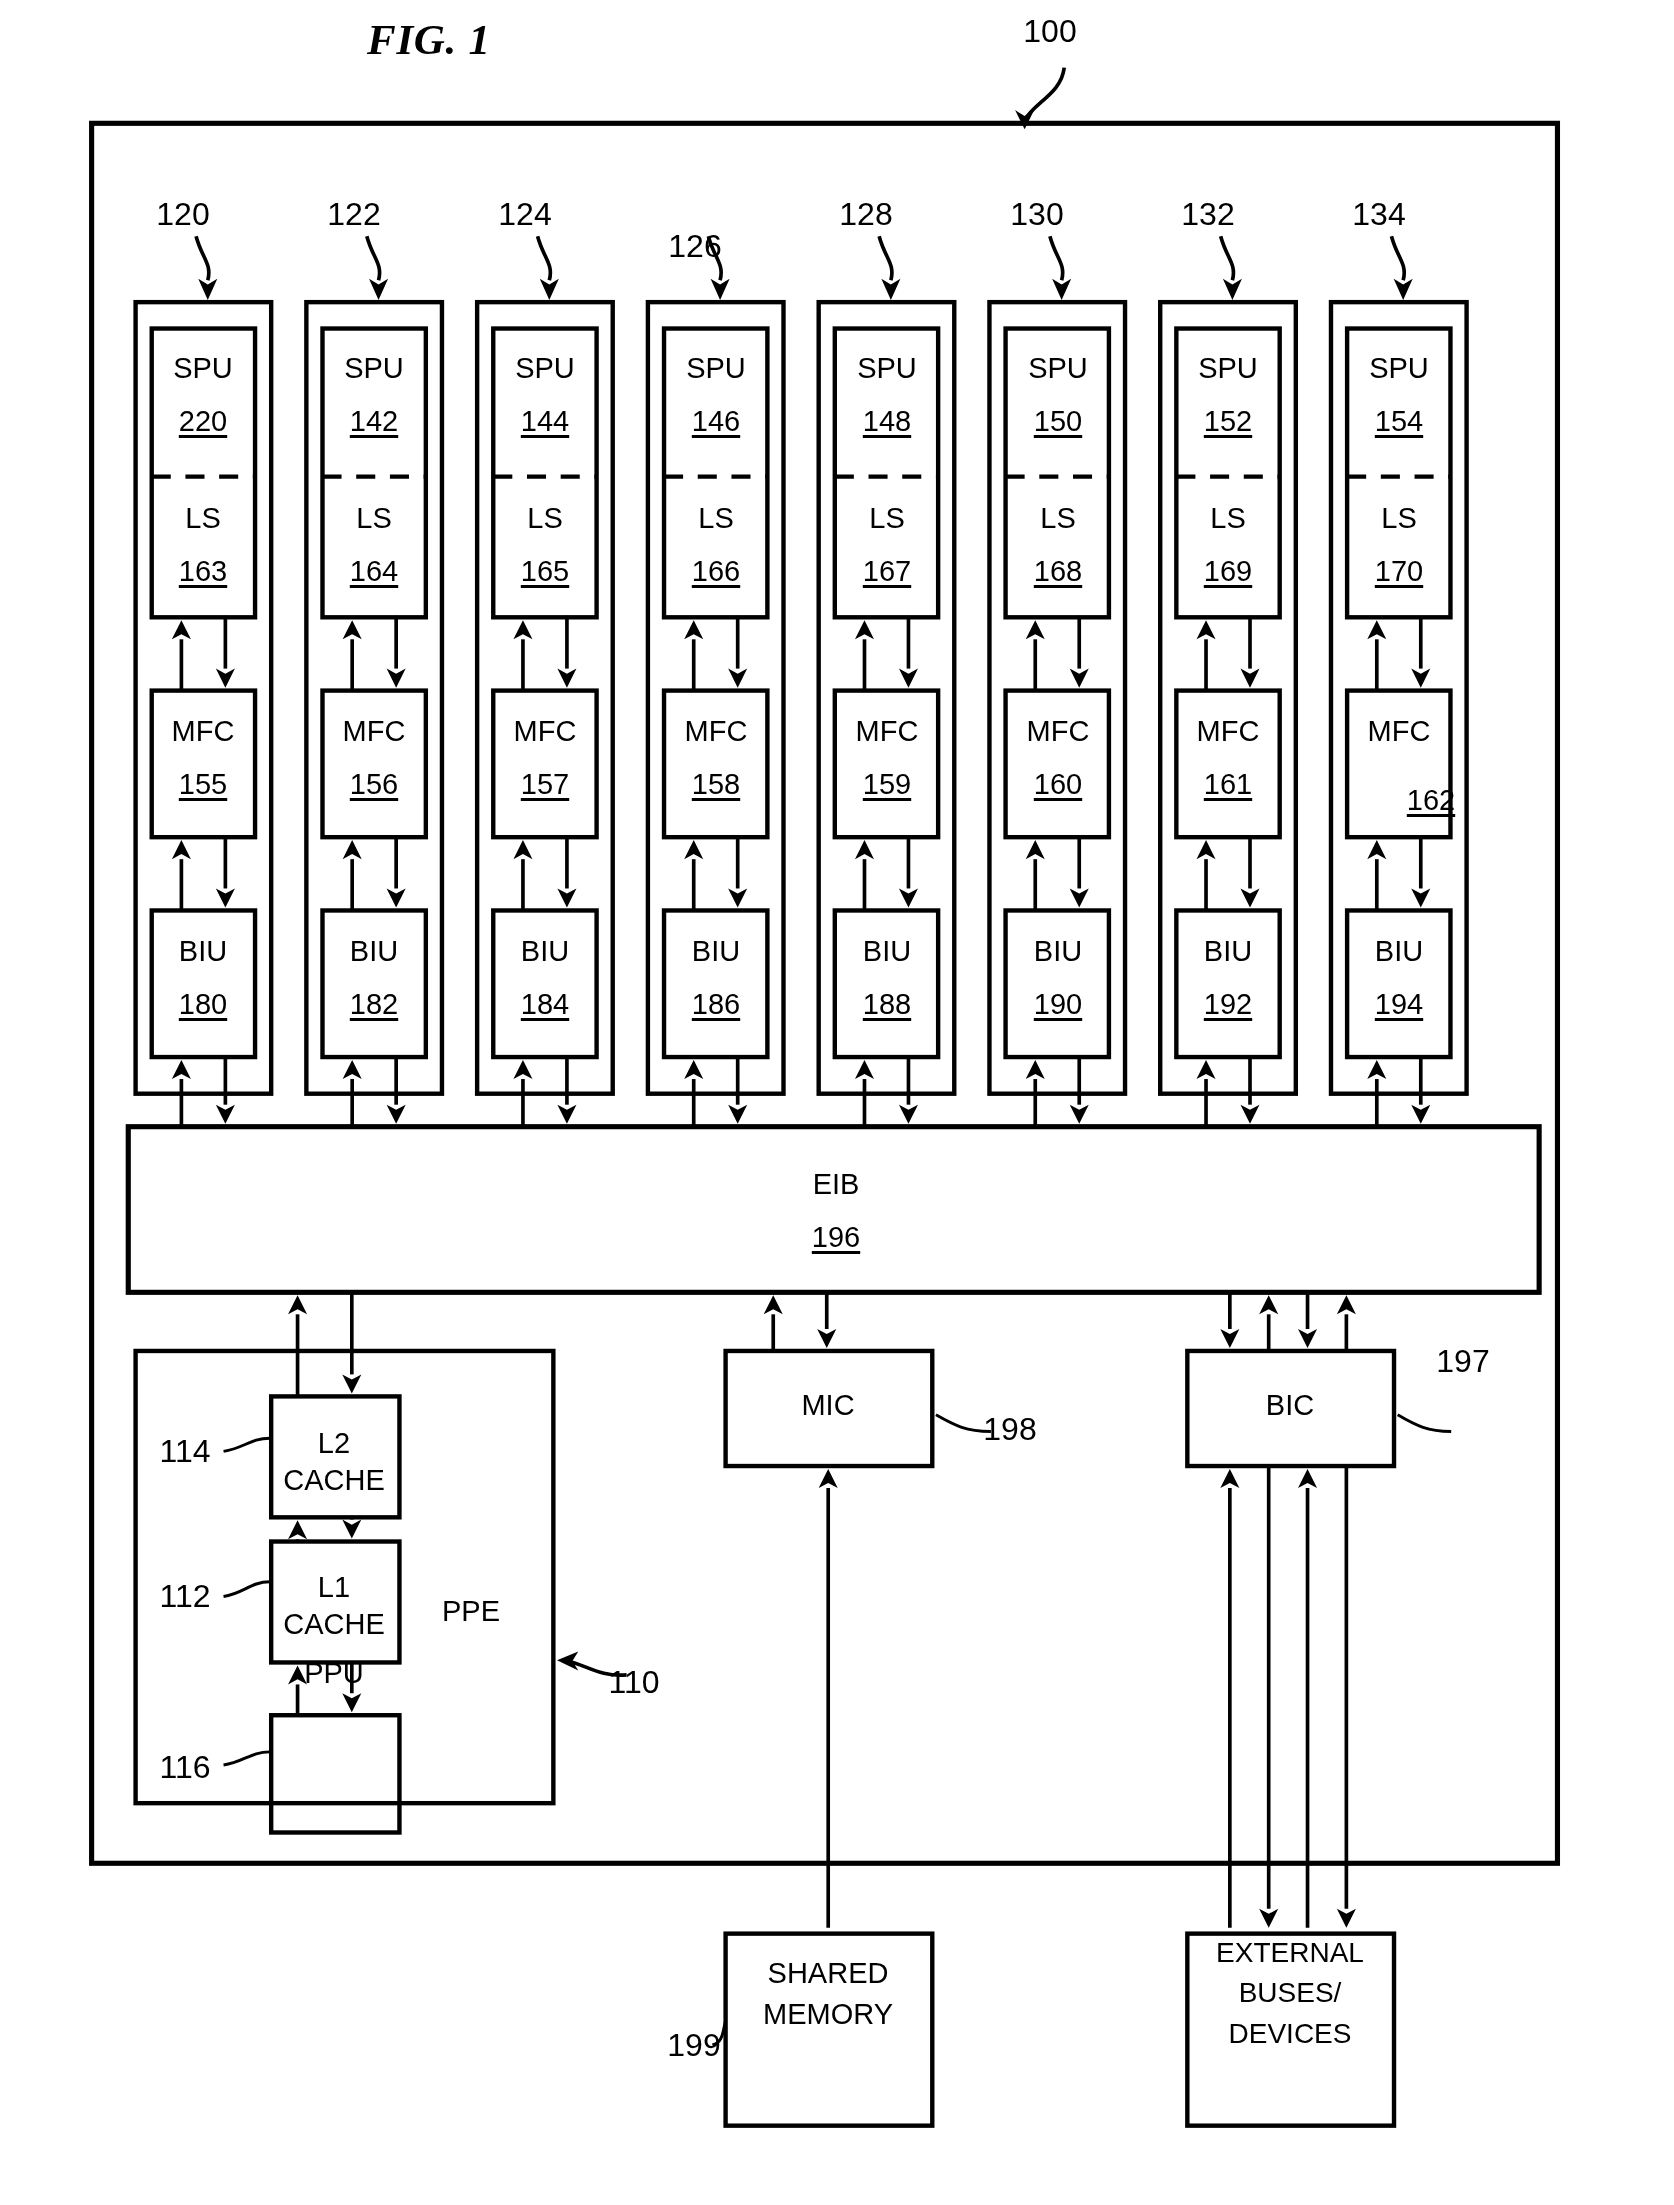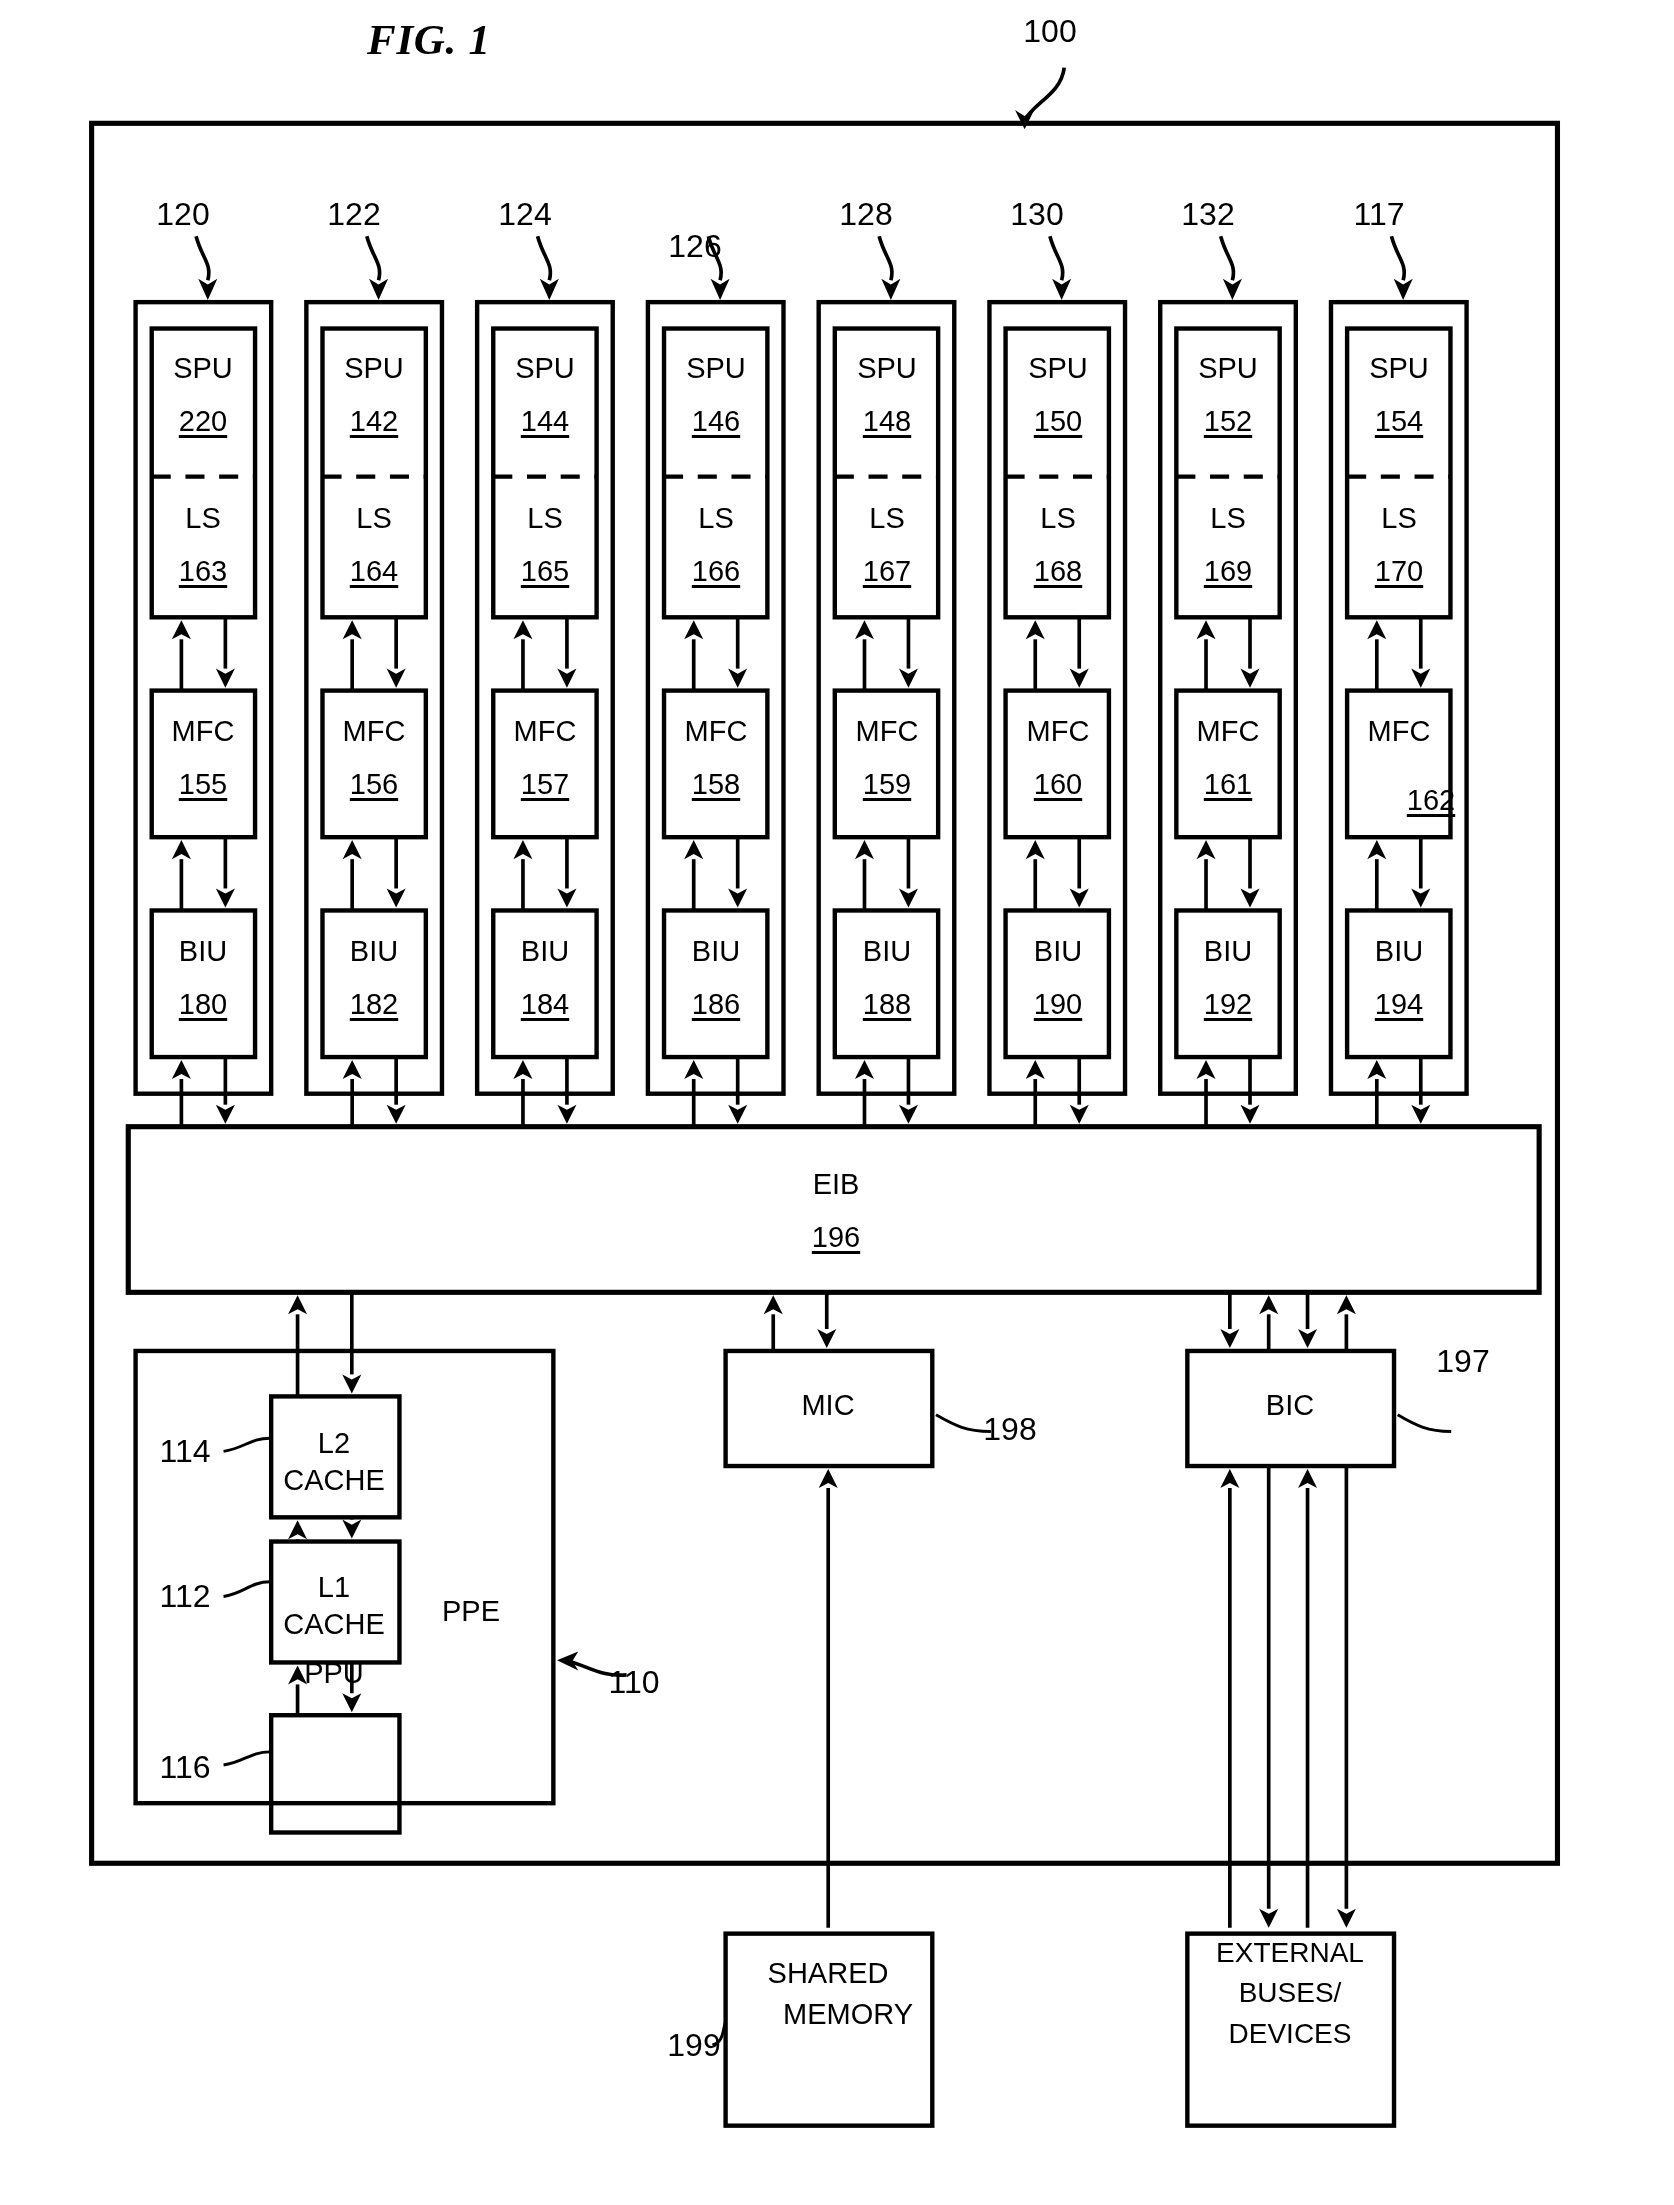--- a/index.html
+++ b/index.html
@@ -247,21 +247,21 @@
 
   <div class="txt reflbl ctr" style="left:1050px;top:13px;">100</div>
 
   <div class="txt reflbl ctr" id="spe-ref-0" style="top: 196px; left: 183px;">120</div>
   <div class="txt reflbl ctr" id="spe-ref-1" style="top: 196px; left: 354px;">122</div>
   <div class="txt reflbl ctr" id="spe-ref-2" style="top: 196px; left: 525px;">124</div>
   <div class="txt reflbl ctr" id="spe-ref-3" style="top: 184px; left: 695px; margin-top: 44px;">126</div>
   <div class="txt reflbl ctr" id="spe-ref-4" style="top: 196px; left: 866px;">128</div>
   <div class="txt reflbl ctr" id="spe-ref-5" style="top: 196px; left: 1037px;">130</div>
   <div class="txt reflbl ctr" id="spe-ref-6" style="top: 196px; left: 1208px;">132</div>
-  <div class="txt reflbl ctr" id="spe-ref-7" style="top: 196px; left: 1379px;">117</div>
+  <div class="txt reflbl ctr" id="spe-ref-7" style="top: 196px; left: 1379px;">134</div>
 
   <div id="spe-text-host">
       <div class="txt boxlbl ctr" style="left: 203px; top: 352px;">SPU</div>
       <div class="txt boxlbl ctr und" style="left: 203px; top: 405px;">220</div>
       <div class="txt boxlbl ctr" style="left: 203px; top: 502px;">LS</div>
       <div class="txt boxlbl ctr und" style="left: 203px; top: 555px;">163</div>
       <div class="txt boxlbl ctr" style="left: 203px; top: 715px;">MFC</div>
       <div class="txt boxlbl ctr und" style="left: 203px; top: 768px;">155</div>
       <div class="txt boxlbl ctr" style="left: 203px; top: 935px;">BIU</div>
       <div class="txt boxlbl ctr und" style="left: 203px; top: 988px;">180</div>
@@ -340,20 +340,20 @@
   <div class="txt boxlbl ctr" style="left:471px;top:1595px;">PPE</div>
   <div class="txt reflbl ctr" style="left:634px;top:1664px;">110</div>
 
   <div class="txt boxlbl ctr" style="left:828px;top:1389px;">MIC</div>
   <div class="txt reflbl ctr" style="left:1010px;top:1411px;">198</div>
 
   <div class="txt boxlbl ctr" style="left:1290px;top:1389px;">BIC</div>
   <div class="txt reflbl ctr" style="left:1463px;top:1343px;">197</div>
 
   <div class="txt boxlbl ctr" style="left:828px;top:1957px;">SHARED</div>
-  <div class="txt boxlbl ctr" style="left:848px;top:1998px;">MEMORY</div>
+  <div class="txt boxlbl ctr" style="left:828px;top:1998px;">MEMORY</div>
   <div class="txt reflbl ctr" style="left:694px;top:2027px;">199</div>
 
   <div class="txt boxlbl-sm ctr" style="left:1290px;top:1937px;">EXTERNAL</div>
   <div class="txt boxlbl-sm ctr" style="left:1290px;top:1977px;">BUSES/</div>
   <div class="txt boxlbl-sm ctr" style="left:1290px;top:2018px;">DEVICES</div>
 </div>
 
 
 </body></html>

